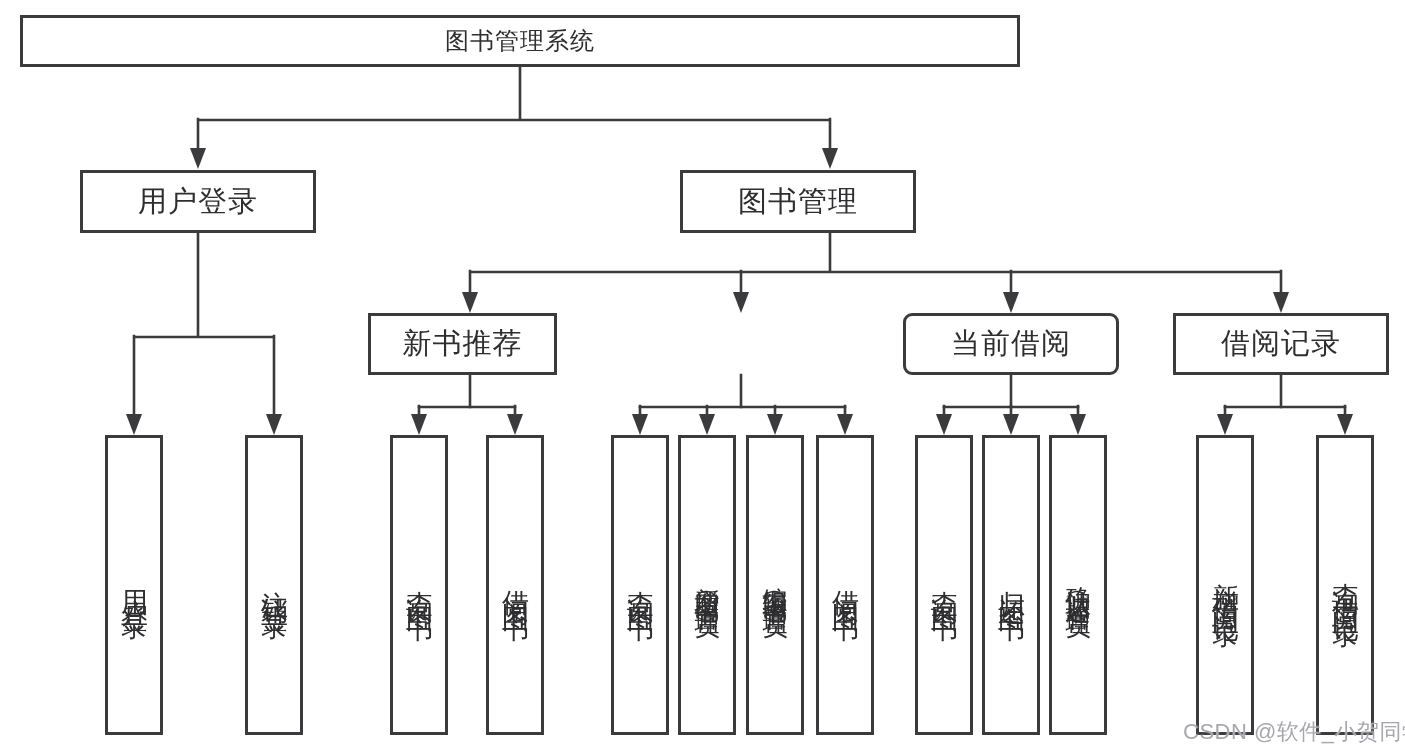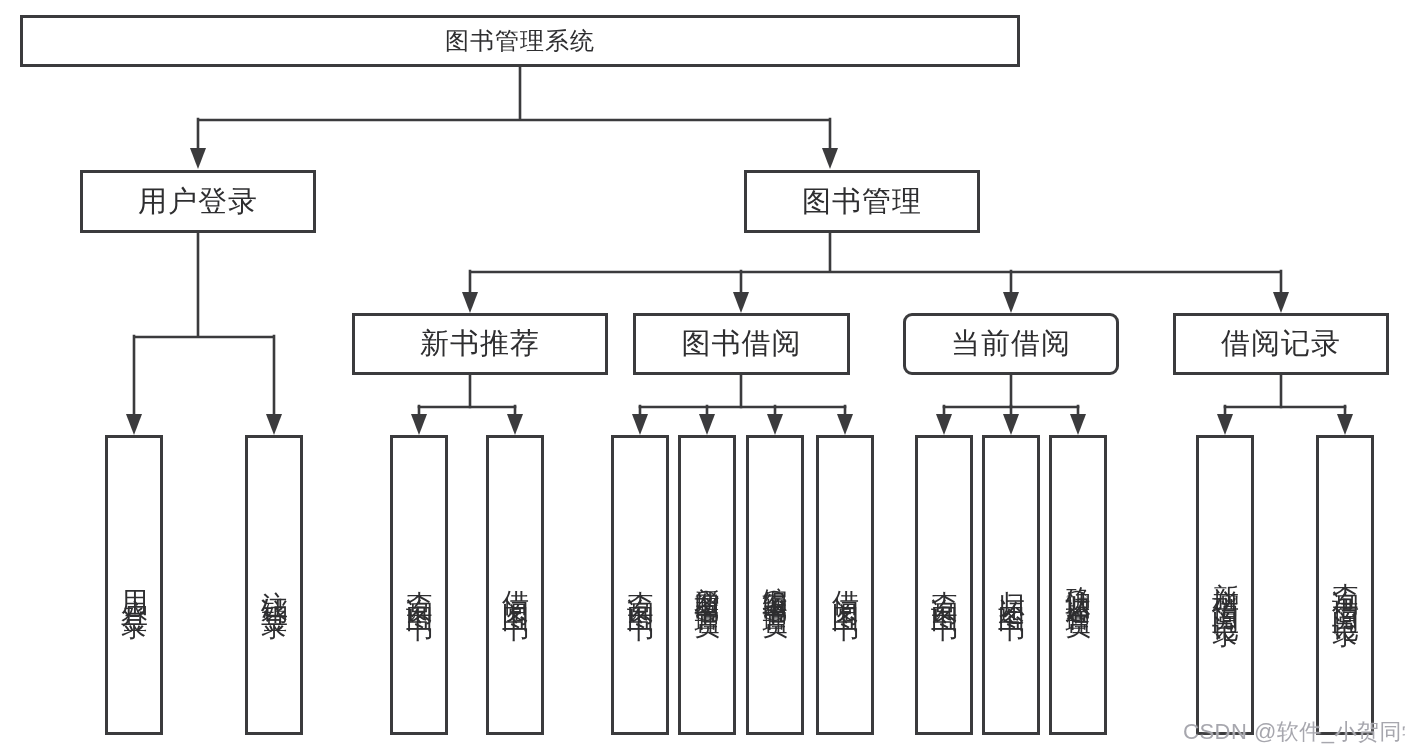--- a/index.html
+++ b/index.html
@@ -101,24 +101,23 @@
     <polygon points="936,414 952,414 944,435"></polygon>
     <polygon points="1003,414 1019,414 1011,435"></polygon>
     <polygon points="1070,414 1086,414 1078,435"></polygon>
     <polygon points="1217,414 1233,414 1225,435"></polygon>
     <polygon points="1337,414 1353,414 1345,435"></polygon>
   </svg>
 
   <div class="node root" style="left:20px;top:15px;width:1000px;height:52px;">图书管理系统</div>
 
   <div class="node" style="left:80px;top:170px;width:236px;height:63px;">用户登录</div>
-  <div class="node" style="left:744px;top:170px;width:236px;height:63px;">图书管理</div>
+  <div class="node" style="left:680px;top:170px;width:236px;height:63px;">图书管理</div>
 
-  <div class="node" style="left:352px;top:313px;width:256px;height:62px;font-family:Liberation Mono, monospace;">新书推荐</div>
-  <div class="node" style="left:633px;top:313px;width:217px;height:62px;">图书借阅</div>
+  <div class="node" style="left:368px;top:313px;width:189px;height:62px;font-family:Liberation Mono, monospace;">新书推荐</div>
   <div class="node" style="left:903px;top:313px;width:216px;height:62px;border-radius:9px;">当前借阅</div>
   <div class="node" style="left:1173px;top:313px;width:216px;height:62px;">借阅记录</div>
 
   <div class="leaf" style="left:105px;">
     <span class="vtext">用户登录</span>
   </div>
   <div class="leaf" style="left:245px;">
     <span class="vtext">注销登录</span>
   </div>
 

